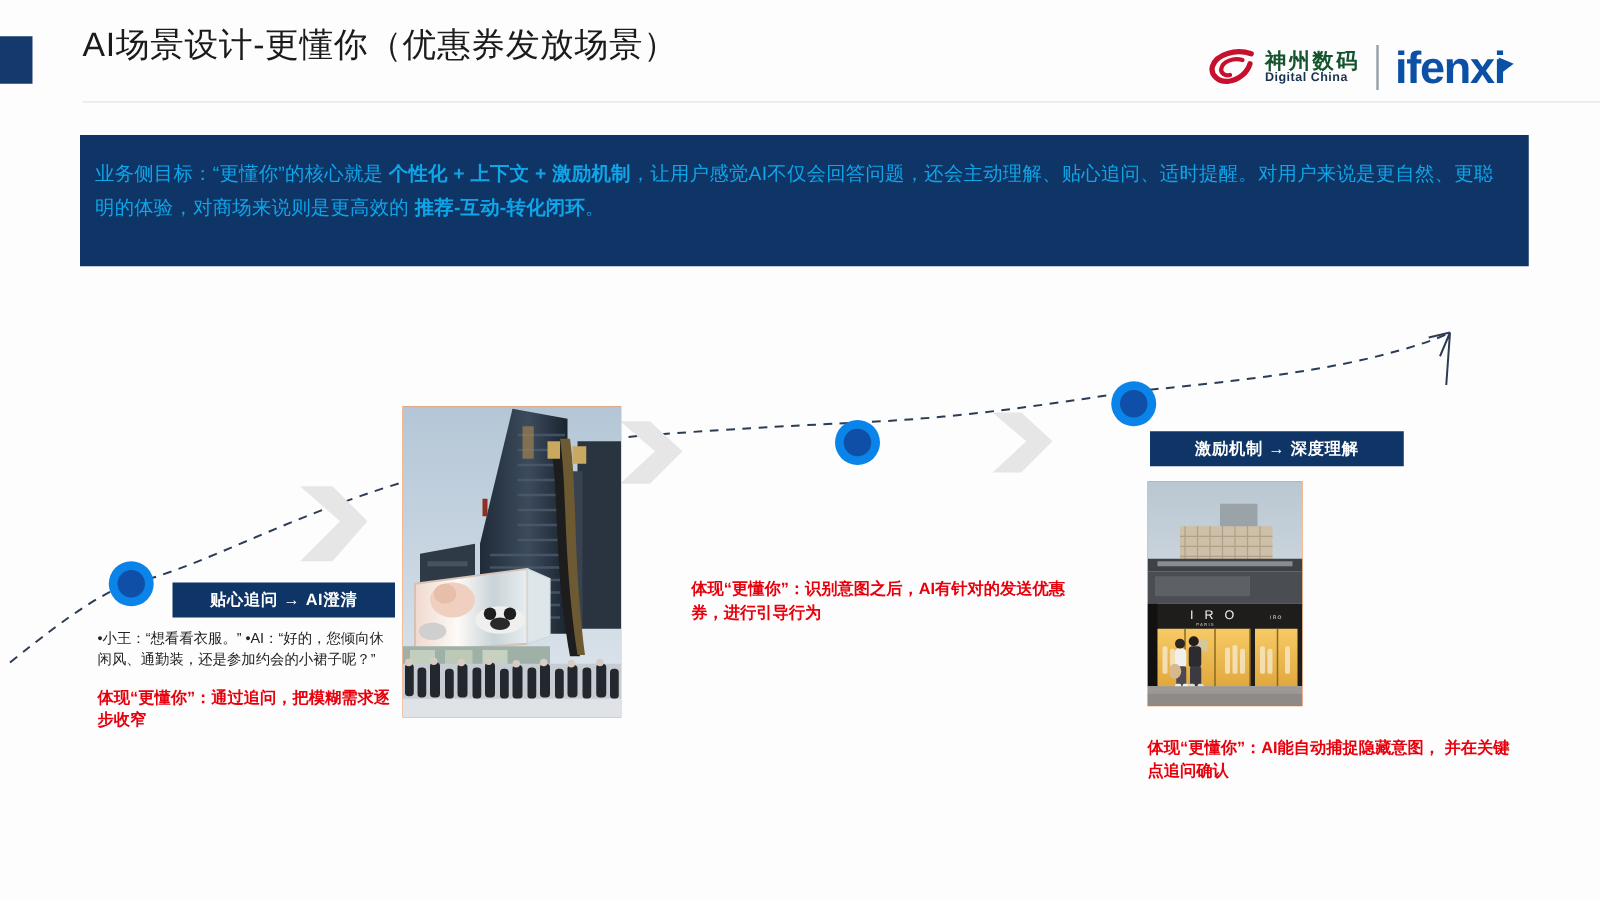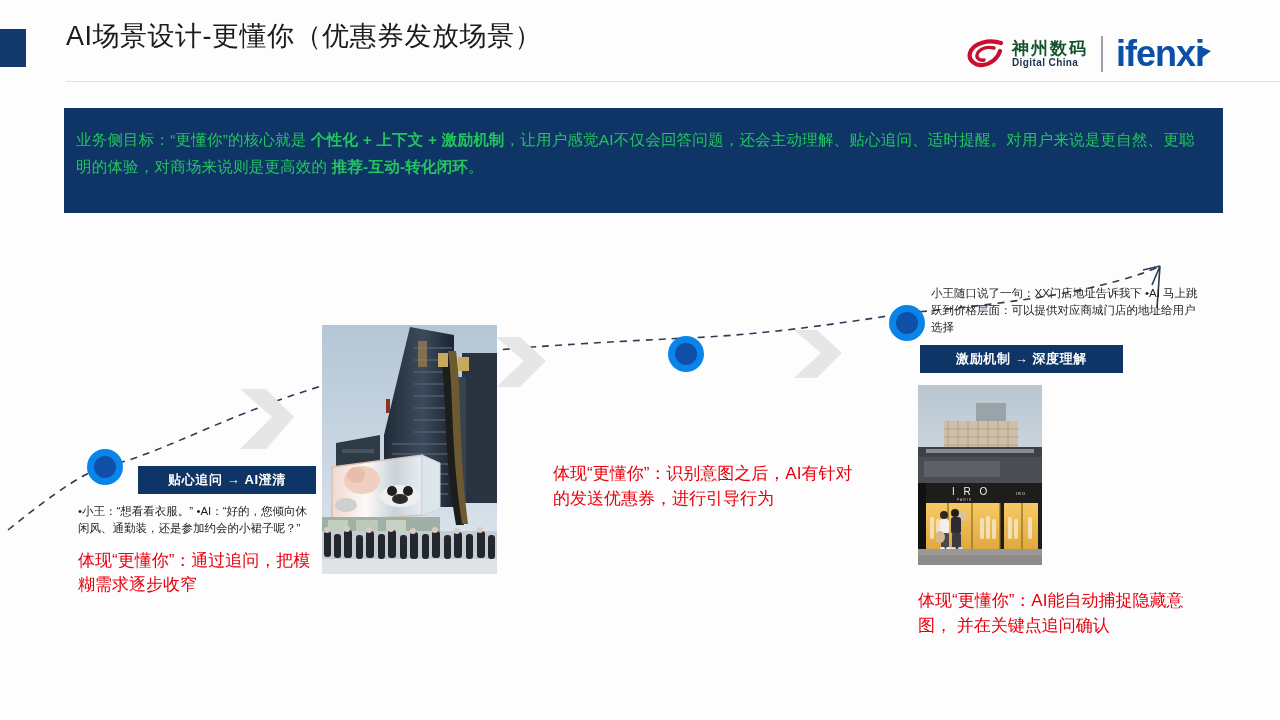--- a/index.html
+++ b/index.html
@@ -19,21 +19,21 @@
   .sc-logo{display:flex;align-items:center;gap:7px;}
   .sc-mark{width:38px;height:30px;position:relative;}
   .sc-cn{font-size:17px;font-weight:bold;color:#14532d;letter-spacing:2px;line-height:1.05;}
   .sc-en{font-size:10px;font-weight:bold;color:#16334f;letter-spacing:.4px;line-height:1.1;}
   .logo-div{width:2px;height:36px;background:#9aa3ad;}
   .ifenxi{font-size:36px;font-weight:bold;color:#0b50a4;letter-spacing:-1px;line-height:1;position:relative;padding-right:6px;}
   .ifenxi .tick{position:absolute;right:-3px;top:-4px;}
 
   
   .banner{position:absolute;left:64px;top:108px;width:1159px;height:105px;background:#0f3566;}
-  .banner-txt{position:absolute;left:12px;right:14px;top:19px;color:#22c55e;font-size:15.5px;line-height:1.72;letter-spacing:.2px;}
+  .banner-txt{position:absolute;left:12px;right:14px;top:19px;color:#0ea5e9;font-size:15.5px;line-height:1.72;letter-spacing:.2px;}
   .banner-txt b{font-weight:bold;}
 
   
   .flow-svg{position:absolute;left:0;top:230px;width:1280px;height:420px;}
 
   
   .node{position:absolute;width:36px;height:36px;border-radius:50%;background:#0a84e8;
         display:flex;align-items:center;justify-content:center;}
   .node::after{content:"";width:22px;height:22px;border-radius:50%;background:#0f4fa8;}
   #node1{left:87px;top:449px;}
@@ -41,21 +41,21 @@
   #node3{left:889px;top:305px;}
 
   
   .chev{position:absolute;}
 
   
   .step{position:absolute;}
   .step-label{background:#0f3566;color:#fff;font-size:13px;font-weight:bold;
               text-align:center;padding:5px 10px;letter-spacing:.6px;}
   .step-body{font-size:11.5px;color:#222;line-height:1.5;margin-top:9px;}
-  .step-hl{font-size:17px;color:#e8000d;font-weight:normal;line-height:1.45;margin-top:11px;}
+  .step-hl{font-size:13px;color:#e8000d;font-weight:bold;line-height:1.45;margin-top:11px;}
 
   #step1{left:138px;top:466px;width:178px;}
   #step1 .step-body,#step1 .step-hl{margin-left:-60px;width:238px;}
   #step2{left:553px;top:451px;width:212px;}
   #step2 .step-body,#step2 .step-hl{width:305px;}
   #step3{left:920px;top:345px;width:203px;}
 
   .pre-note{position:absolute;left:931px;top:285px;width:268px;font-size:11.5px;color:#222;line-height:1.48;}
 
   
@@ -321,21 +321,19 @@
     <div class="step-label">贴心追问 → AI澄清</div>
     <div class="step-body ln">•小王：“想看看衣服。”
 •AI：“好的，您倾向休闲风、通勤装，还是参加约会的小裙子呢？”</div>
     <div class="step-hl ln">体现“更懂你”：通过追问，把模糊需求逐步收窄</div>
   </div>
 
   <div class="step" id="step2">
     <div class="step-hl ln">体现“更懂你”：识别意图之后，AI有针对的发送优惠券，进行引导行为</div>
   </div>
 
-  <div class="pre-note ln">小王随口说了一句：XX门店地址告诉我下
-•AI 马上跳跃到价格层面：可以提供对应商城门店的地址给用户选择</div>
   <div class="step" id="step3">
     <div class="step-label">激励机制 → 深度理解</div>
   </div>
   <div class="step-hl ln" style="position:absolute;left:918px;top:578px;width:290px;">体现“更懂你”：AI能自动捕捉隐藏意图，
 并在关键点追问确认</div>
 
 </div>
 
 </body></html>

